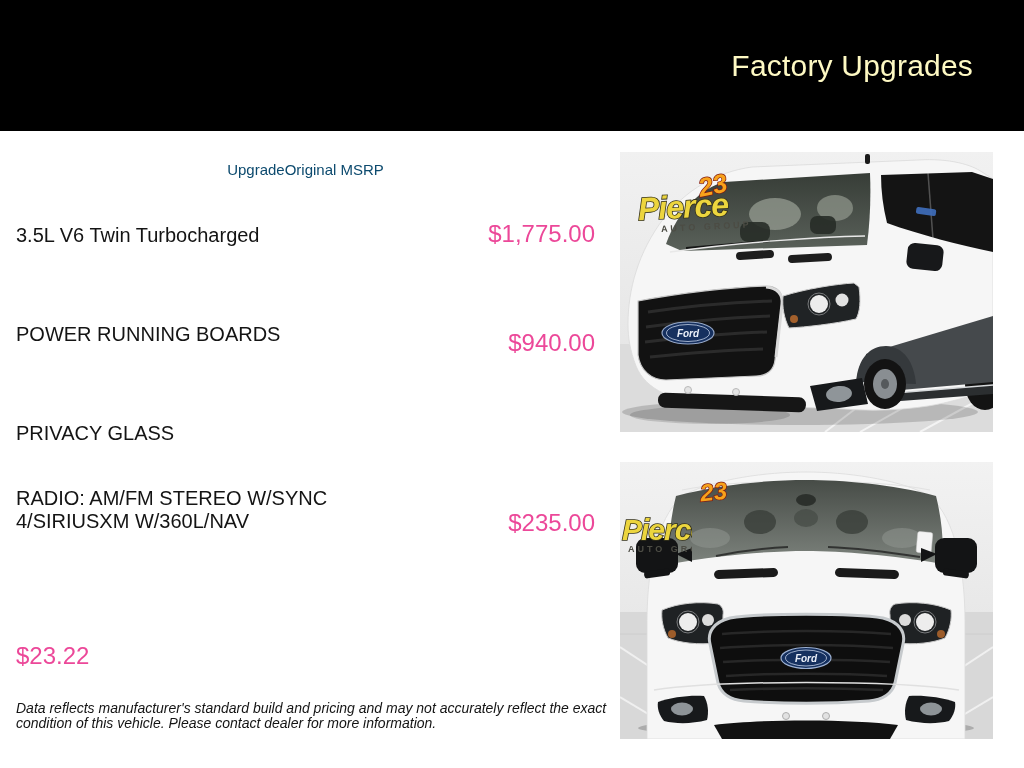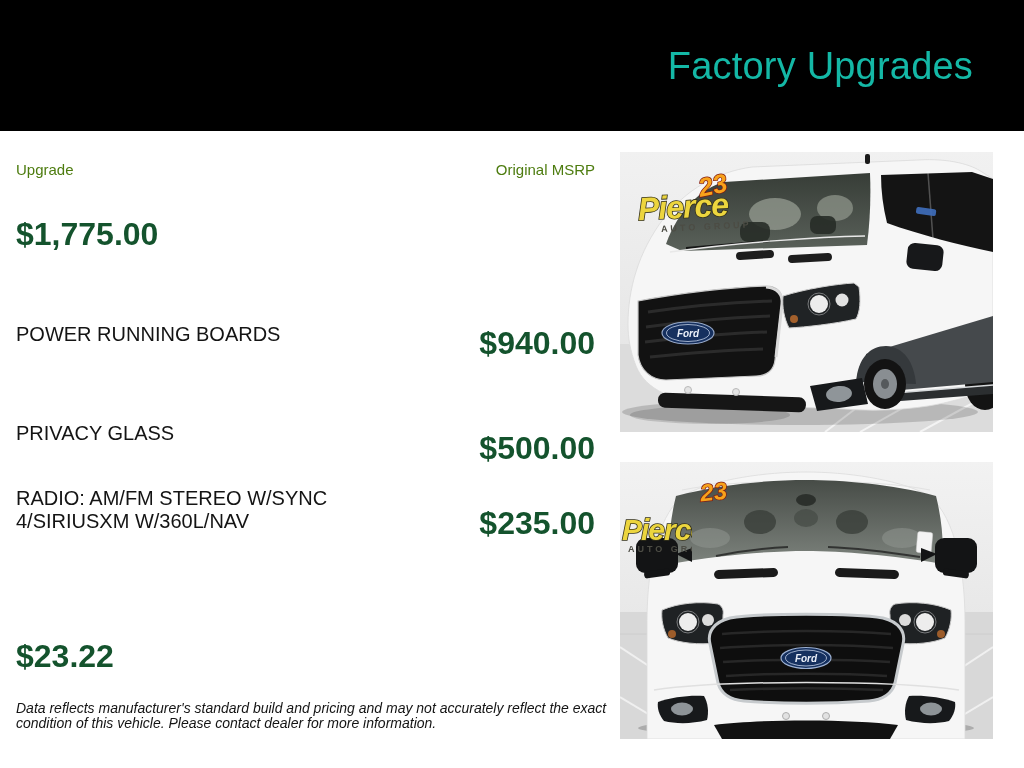--- a/index.html
+++ b/index.html
@@ -3,31 +3,31 @@
 <meta charset="utf-8">
 <style>
   html,body{margin:0;padding:0;}
   body{
     width:1024px;height:768px;position:relative;overflow:hidden;
     background:#ffffff;font-family:"Liberation Sans",sans-serif;
   }
   
   .header-bar{position:absolute;left:0;top:0;width:1024px;height:131px;background:#000000;}
   .header-title{
-    position:absolute;right:51px;top:49px;font-size:38px;line-height:34px;
-    color:#14b8a6;letter-spacing:0.2px;white-space:nowrap;
+    position:absolute;right:51px;top:49px;font-size:30px;line-height:34px;
+    color:#fef9c3;letter-spacing:0.2px;white-space:nowrap;
   }
   
   .thead{
     position:absolute;left:16px;top:161px;width:579px;display:flex;
-    justify-content:space-between;color:#4d7c0f;font-size:15px;line-height:18px;
+    justify-content:center;color:#0c4a6e;font-size:15px;line-height:18px;
   }
   .urow{position:absolute;left:16px;width:579px;display:flex;justify-content:space-between;align-items:flex-start;}
   .urow .ulabel{font-size:20px;line-height:23px;color:#141414;max-width:420px;}
-  .urow .uprice{font-size:32px;line-height:32px;font-weight:bold;color:#14532d;white-space:nowrap;}
+  .urow .uprice{font-size:24px;line-height:32px;font-weight:normal;color:#ec4899;white-space:nowrap;}
   .r1{top:224px}.r1 .uprice{margin-top:-6px}
   .r2{top:323px}.r2 .uprice{margin-top:4px}
   .r3{top:422px}.r3 .uprice{margin-top:10px}
   .r4{top:487px}.r4 .uprice{margin-top:20px}
   .r5{top:646px}.r5 .uprice{margin-top:-6px}
   
   .disclaimer{
     position:absolute;left:16px;top:701px;width:600px;
     font-size:14px;font-style:italic;line-height:15px;color:#141414;
   }
@@ -49,29 +49,29 @@
 <div class="header-bar">
   <div class="header-title">Factory Upgrades</div>
 </div>
 
 <div class="thead">
   <span>Upgrade</span>
   <span>Original MSRP</span>
 </div>
 
 <div class="urow r1">
+  <span class="ulabel">3.5L V6 Twin Turbocharged</span>
   <span class="uprice">$1,775.00</span>
 </div>
 <div class="urow r2">
   <span class="ulabel">POWER RUNNING BOARDS</span>
   <span class="uprice">$940.00</span>
 </div>
 <div class="urow r3">
   <span class="ulabel">PRIVACY GLASS</span>
-  <span class="uprice">$500.00</span>
 </div>
 <div class="urow r4">
   <span class="ulabel">RADIO: AM/FM STEREO W/SYNC 4/SIRIUSXM W/360L/NAV</span>
   <span class="uprice">$235.00</span>
 </div>
 <div class="urow r5">
   <span class="uprice">$23.22</span>
 </div>
 
 <div class="disclaimer">Data reflects manufacturer's standard build and pricing and may not accurately reflect the exact condition of this vehicle. Please contact dealer for more information.</div>

